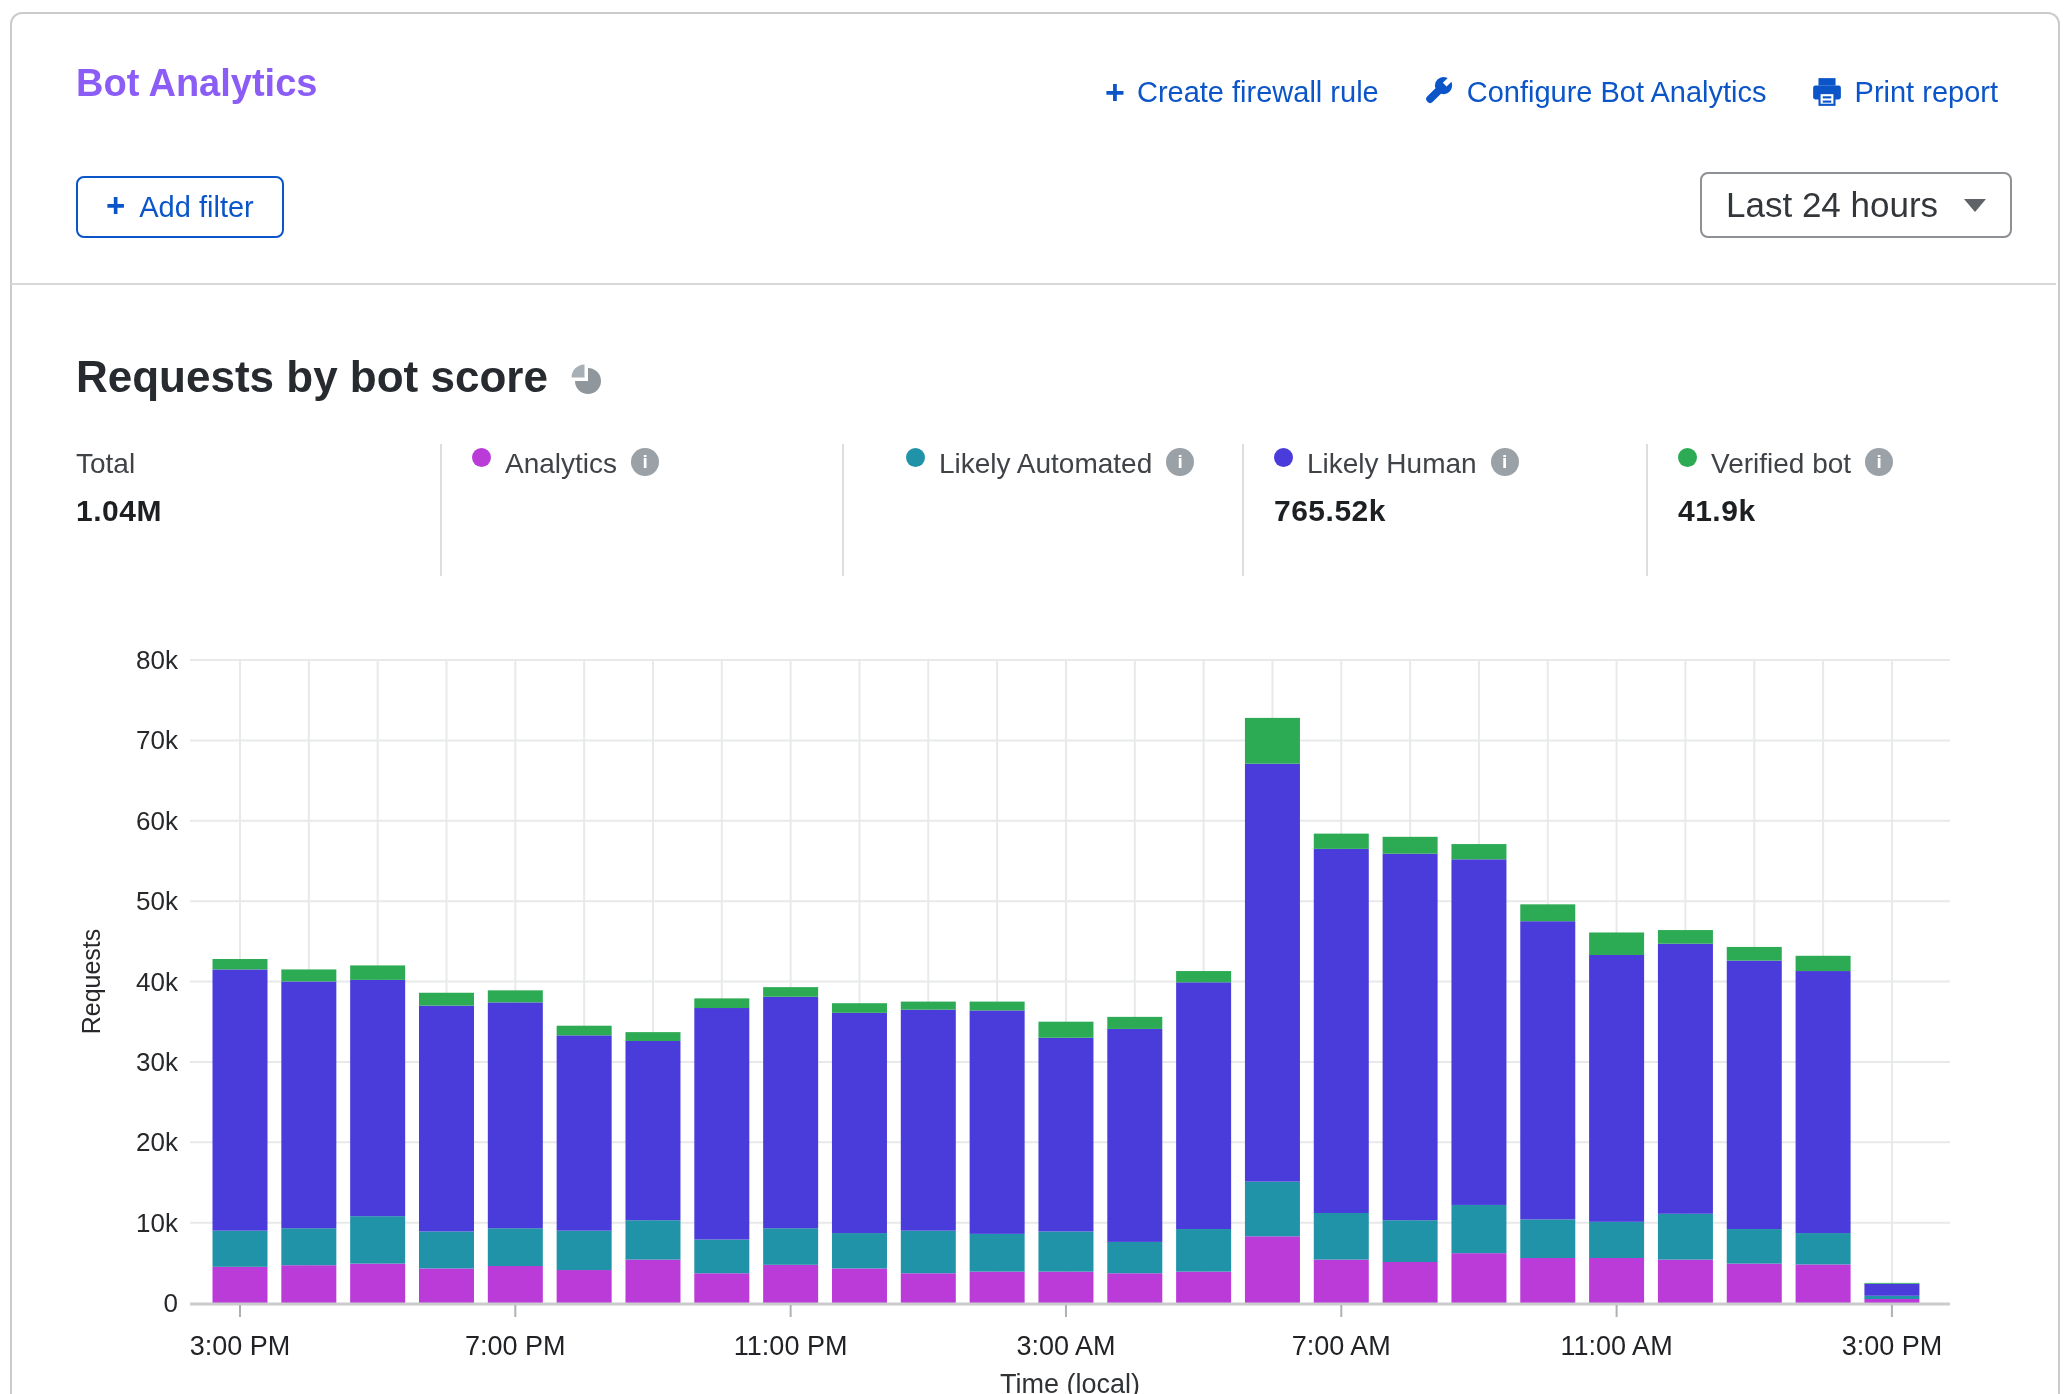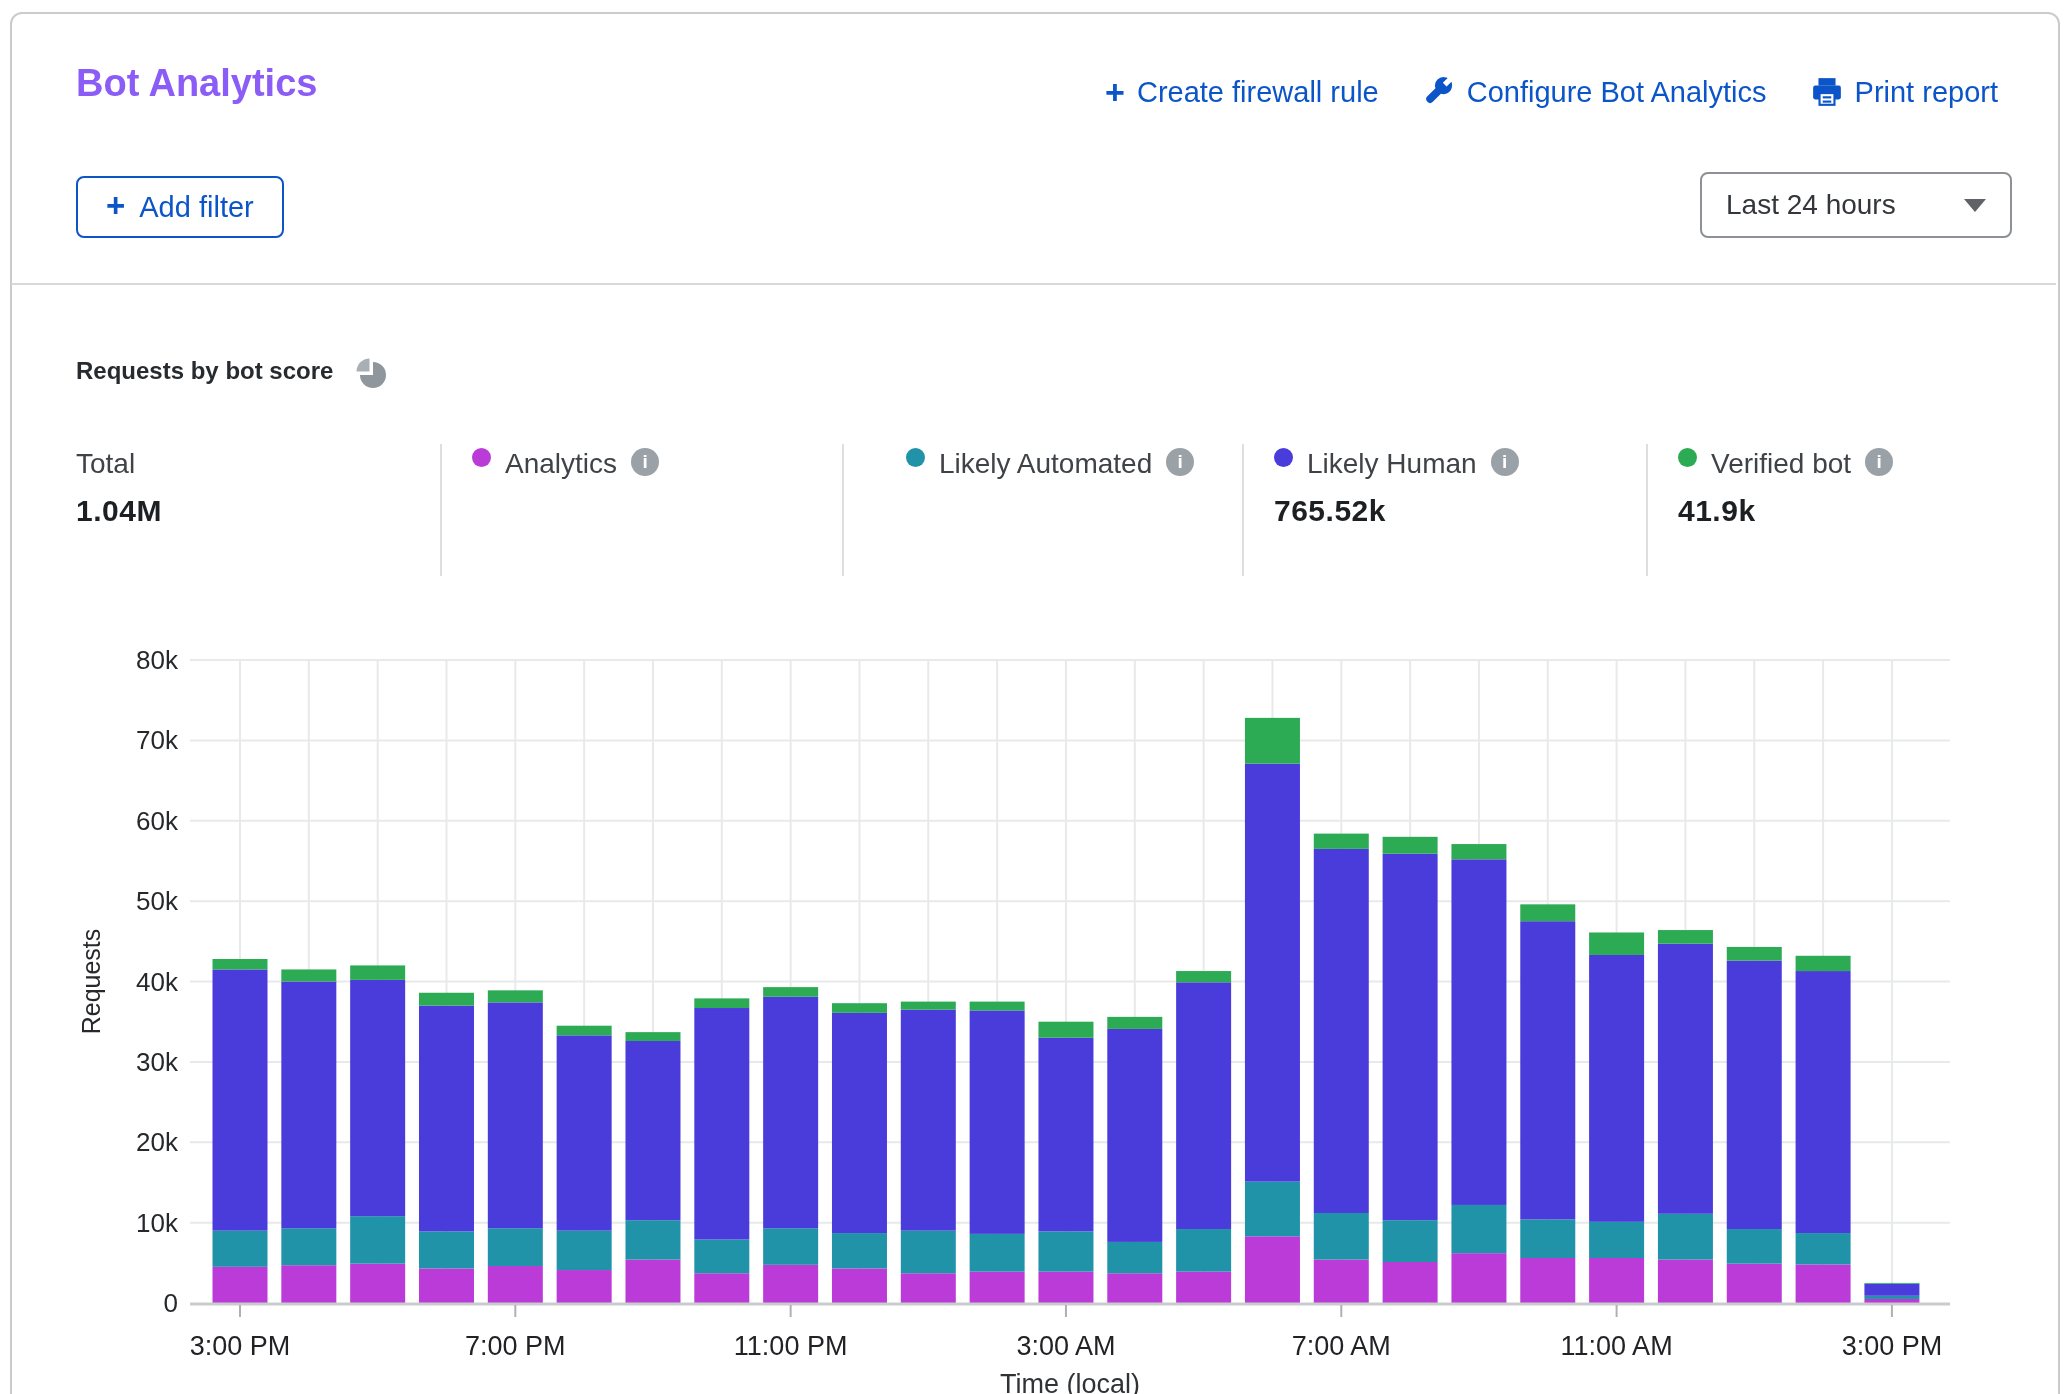--- a/index.html
+++ b/index.html
@@ -9,25 +9,25 @@
   .page-title{position:absolute;left:76px;top:62px;font-size:38px;font-weight:bold;color:#8b5cf6;}
   .header-actions{position:absolute;top:75px;right:72px;display:flex;align-items:center;gap:44px;}
   .hlink{display:flex;align-items:center;gap:12px;color:#0b55c9;font-size:29px;cursor:pointer;}
   .hlink .plus{font-size:34px;font-weight:bold;line-height:1;}
   .btn-addfilter{position:absolute;left:76px;top:176px;height:62px;padding:0 28px;
       display:inline-flex;align-items:center;gap:14px;border:2.5px solid #0b55c9;border-radius:8px;
       color:#0b55c9;font-size:29px;background:#fff;cursor:pointer;}
   .btn-addfilter .plus{font-size:33px;font-weight:bold;line-height:1;margin-top:-3px;}
   .dropdown{position:absolute;left:1700px;top:172px;width:312px;height:66px;border:2px solid #8d9094;
       border-radius:8px;display:flex;align-items:center;justify-content:space-between;
-      padding:0 24px;font-size:28px;color:#33363a;background:#fff;cursor:pointer;box-sizing:border-box;}
+      padding:0 24px;font-size:35px;color:#33363a;background:#fff;cursor:pointer;box-sizing:border-box;}
   .caret{width:0;height:0;border-left:11px solid transparent;border-right:11px solid transparent;
       border-top:13px solid #5f6368;}
   .header-divider{position:absolute;left:11px;top:283px;width:2045px;height:0;border-top:2px solid #d6d8da;}
-  .section-title{position:absolute;left:76px;top:352px;font-size:24px;font-weight:bold;color:#272b2f;
+  .section-title{position:absolute;left:76px;top:352px;font-size:44px;font-weight:bold;color:#272b2f;
       display:flex;align-items:center;gap:22px;}
   
   .stat{position:absolute;top:448px;}
   .stat .lab{display:flex;gap:14px;font-size:28px;color:#3f4347;}
   .stat .dot{width:19px;height:19px;border-radius:50%;display:inline-block;}
   .stat .val{margin-top:14px;font-size:30px;font-weight:bold;color:#1d2023;letter-spacing:.5px;}
   .info{width:28px;height:28px;border-radius:50%;background:#9aa1a7;color:#fff;font-size:19px;
       font-weight:bold;display:inline-flex;align-items:center;justify-content:center;cursor:pointer;}
   .vdiv{position:absolute;top:444px;height:132px;width:0;border-left:2px solid #dcdee0;}
   svg text{font-family:"Liberation Sans",sans-serif;}

